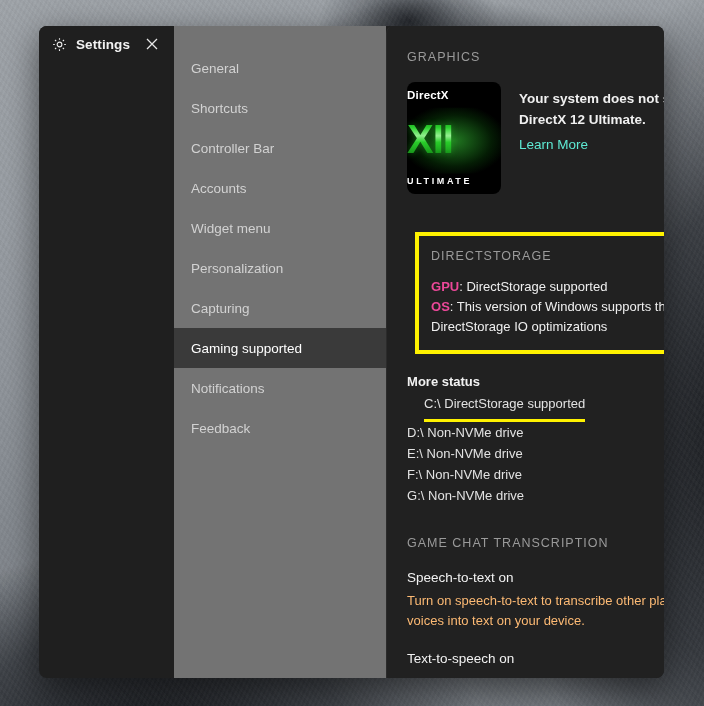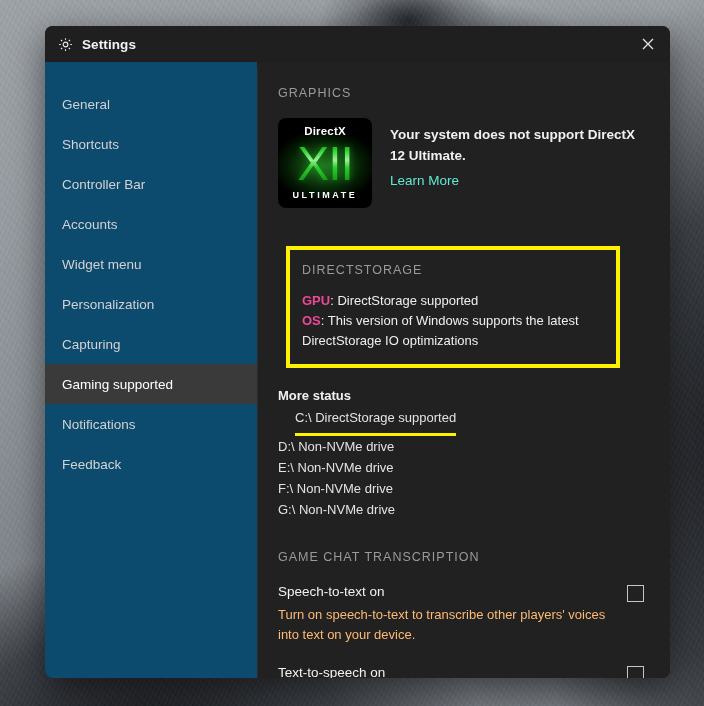--- a/index.html
+++ b/index.html
@@ -29,28 +29,28 @@
     position:absolute; inset:0;
     background-image:
       repeating-linear-gradient(114deg, rgba(255,255,255,0.018) 0 2px, rgba(0,0,0,0.018) 2px 4px),
       repeating-linear-gradient(47deg, rgba(255,255,255,0.012) 0 3px, rgba(0,0,0,0.014) 3px 6px);
     pointer-events:none;
   }
 
   
   #settings-window {
     position: absolute;
-    left: 45px; top: 26px;
+    left: 39px; top: 26px;
     width: 625px; height: 652px;
     background: #1f1f1f;
     border-radius: 8px;
     box-shadow: 0 10px 34px rgba(0,0,0,0.55);
     overflow: hidden;
     display: flex;
-    flex-direction: column;
+    flex-direction: row;
   }
 
   .titlebar {
     height: 36px;
     flex: 0 0 36px;
     display: flex;
     align-items: center;
     padding: 0 0 0 13px;
     background: #1f1f1f;
   }
@@ -79,21 +79,21 @@
   .body-row {
     flex: 1 1 auto;
     display: flex;
     min-height: 0;
   }
 
   
   .sidebar {
     width: 212px;
     flex: 0 0 212px;
-    background: #0c4a6e;
+    background: #737373;
     padding-top: 22px;
     box-sizing: border-box;
   }
   .nav-item {
     height: 40px;
     display: flex;
     align-items: center;
     padding-left: 17px;
     font-size: 13.5px;
     color: #d2d2d2;
@@ -125,29 +125,28 @@
     font-size: 12.5px;
     letter-spacing: 1.0px;
     color: #9a9a9a;
     font-weight: normal;
     margin: 0 0 18px 0;
   }
 
   
   .graphics-row { display: flex; align-items: flex-start; }
   .dx-logo {
-    width: 94px; height: 90px;
+    width: 94px; height: 112px;
     flex: 0 0 94px;
     border-radius: 8px;
     background: #000;
     position: relative;
     overflow: hidden;
     display: flex;
     flex-direction: column;
-    align-items: center;
     justify-content: space-between;
     padding: 8px 0 8px 0;
     box-sizing: border-box;
   }
   .dx-logo .dx-glow {
     position: absolute;
     left: 50%; top: 50%;
     width: 96px; height: 66px;
     transform: translate(-50%,-46%);
     background: radial-gradient(ellipse at center, rgba(60,220,60,0.55) 0%, rgba(20,130,20,0.22) 55%, rgba(0,0,0,0) 78%);
@@ -155,22 +154,22 @@
   .dx-logo .dx-word {
     position: relative;
     font-size: 11.5px;
     font-weight: bold;
     color: #ffffff;
     letter-spacing: .2px;
     line-height: 1;
   }
   .dx-logo .dx-xii {
     position: relative;
-    font-size: 48px;
-    font-weight: normal;
+    font-size: 40px;
+    font-weight: bold;
     letter-spacing: -1px;
     line-height: 1;
     background: linear-gradient(180deg,#0f7a12 0%,#2fd232 22%,#b9f7b3 42%,#2bc92c 58%,#0c6b10 100%);
     -webkit-background-clip: text;
     background-clip: text;
     color: transparent;
     text-shadow: 0 0 7px rgba(40,220,40,0.4);
   }
   .dx-logo .dx-ult {
     position: relative;

